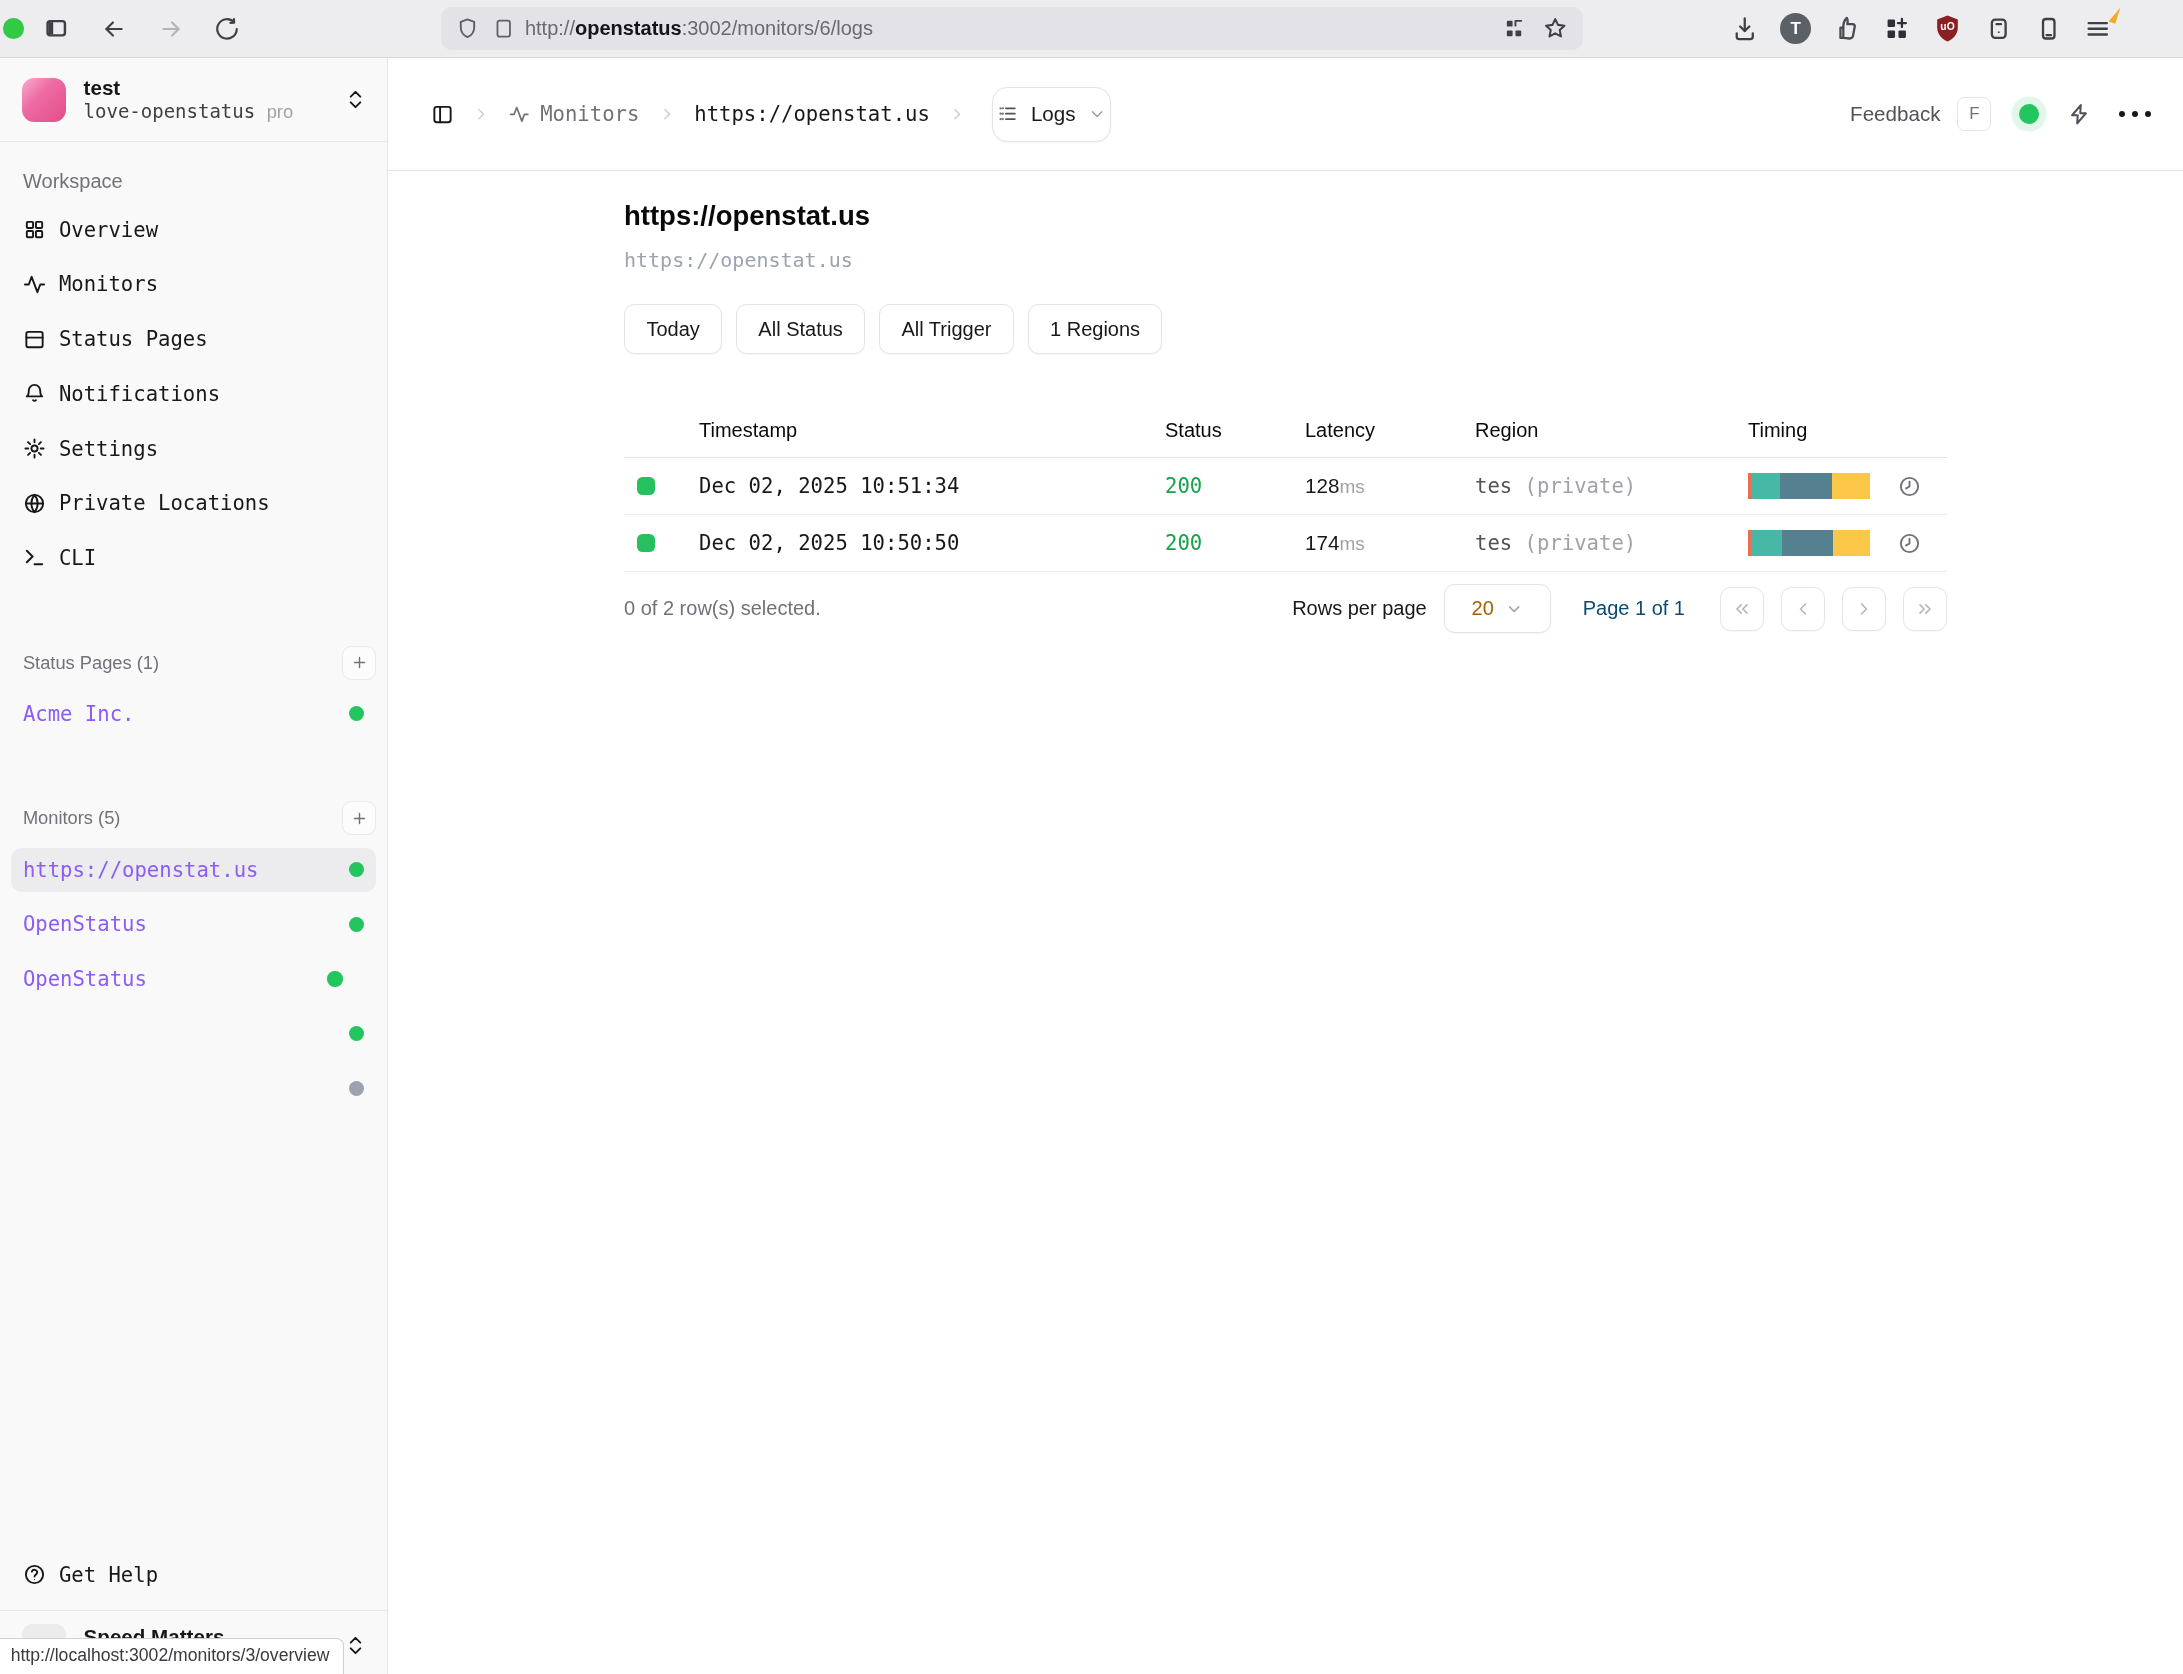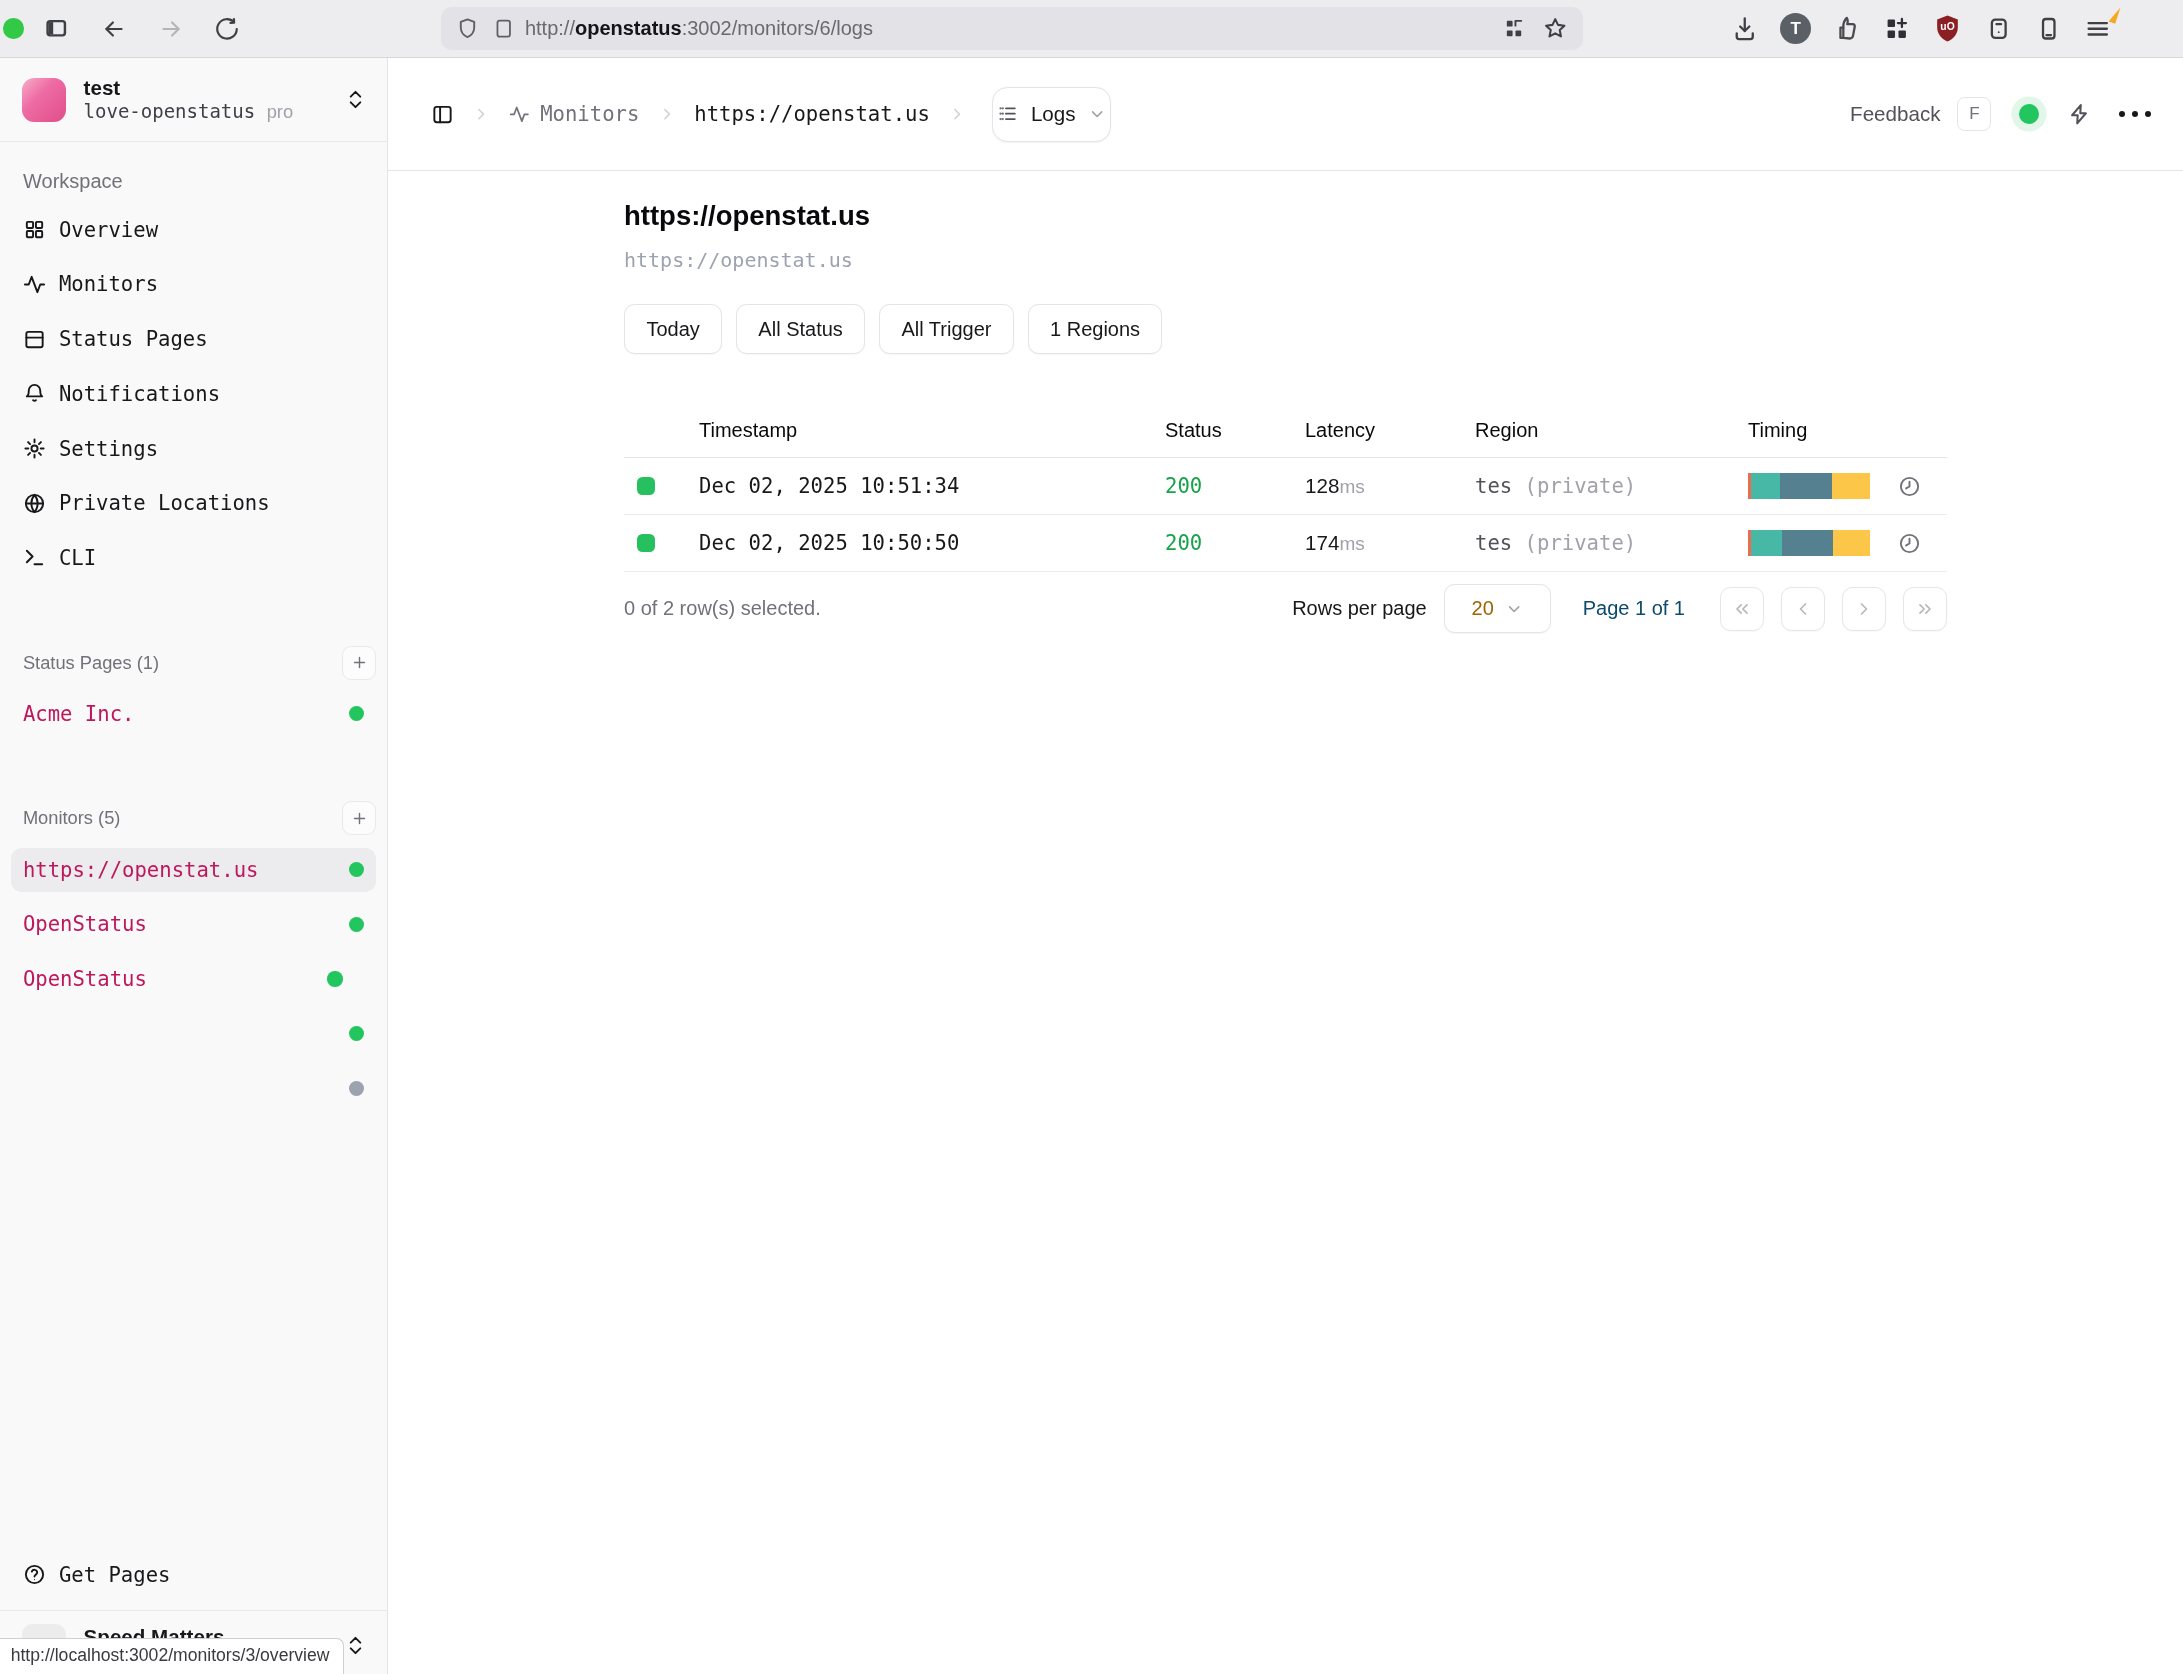--- a/index.html
+++ b/index.html
@@ -43,21 +43,21 @@
   .navlist { padding:0 10.7px; }
   .nav-item { height:44px; margin-bottom:10.7px; border-radius:10.7px; display:flex; align-items:center; gap:13px;
     padding:0 12.2px; font-size:20.6px; color:#18181b; }
   .nav-item .nico { color:#18181b; }
   .section-row { margin:55px 10.7px 12.2px 10.7px; height:34px; display:flex; align-items:center; justify-content:space-between; padding-left:12.2px; }
   .section-row .slabel { font-size:18.3px; color:#71717a; }
   .plusbtn { width:34px; height:34px; border:0.8px solid #e9e9ec; border-radius:9.2px; background:#fcfcfd;
     display:flex; align-items:center; justify-content:center; color:#71717a; }
   .mlist { padding:0 10.7px; }
   .m-item { height:44px; margin-bottom:10.7px; border-radius:10.7px; display:flex; align-items:center; justify-content:space-between;
-    padding:0 12.2px; font-size:20.6px; color:#be185d; }
+    padding:0 12.2px; font-size:20.6px; color:#8b5cf6; }
   .m-item.selected { background:#ececee; }
   .dot { width:15.3px; height:15.3px; border-radius:50%; flex:0 0 auto; }
   .dot.inset { margin-right:21.4px; }
   .side-bottom { margin-top:auto; }
   .side-bottom .nav-item { margin:0 10.7px 13.8px 10.7px; }
   .side-divider { border-top:0.8px solid #e8e8ec; }
   .user-row { display:flex; align-items:flex-start; padding:12.2px 20px 0 22px; gap:17.6px; }
   .user-avatar { width:44px; height:44px; border-radius:10.7px; background:#ececec; color:#3f3f46; font-size:20px;
     display:flex; align-items:center; justify-content:center; flex:0 0 auto; }
   .user-meta { flex:1; min-width:0; }
@@ -337,21 +337,21 @@
         </div>
       </div>
 
       <div class="side-bottom">
         <div class="nav-item">
           <svg class="ic nico" width="23" height="23" viewBox="0 0 24 24">
               <circle cx="12" cy="12" r="9"></circle>
               <path d="M9.2 9a2.9 2.9 0 0 1 5.6 1c0 1.9-2.8 2.4-2.8 4"></path>
               <circle cx="12" cy="17.3" r="0.6" fill="currentColor" stroke="none"></circle>
             </svg>
-          <span class="mono">Get Pages</span>
+          <span class="mono">Get Help</span>
         </div>
         <div class="side-divider"></div>
         <div class="user-row">
           <div class="user-avatar">SP</div>
           <div class="user-meta">
             <div class="user-name">Speed Matters</div>
             <div class="user-email mono">ping@openstatus.dev</div>
           </div>
           <svg class="ic chev-ud" width="23" height="23" viewBox="0 0 24 24">
               <path d="m7 15 5 5 5-5"></path>

